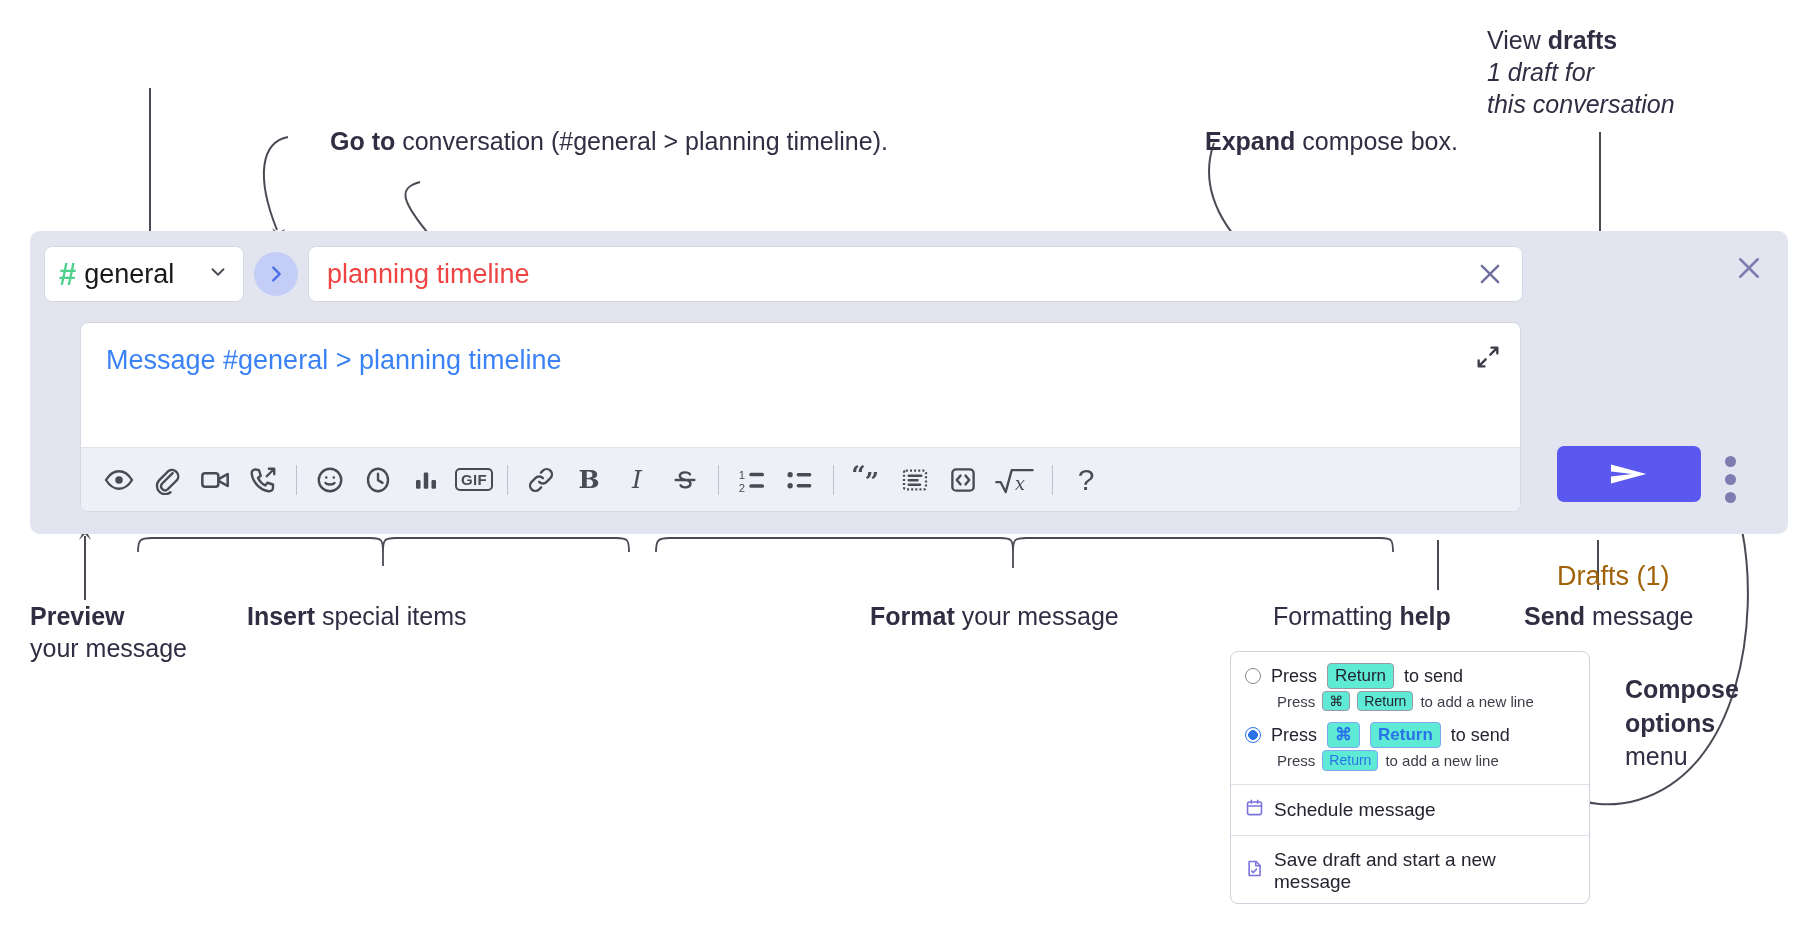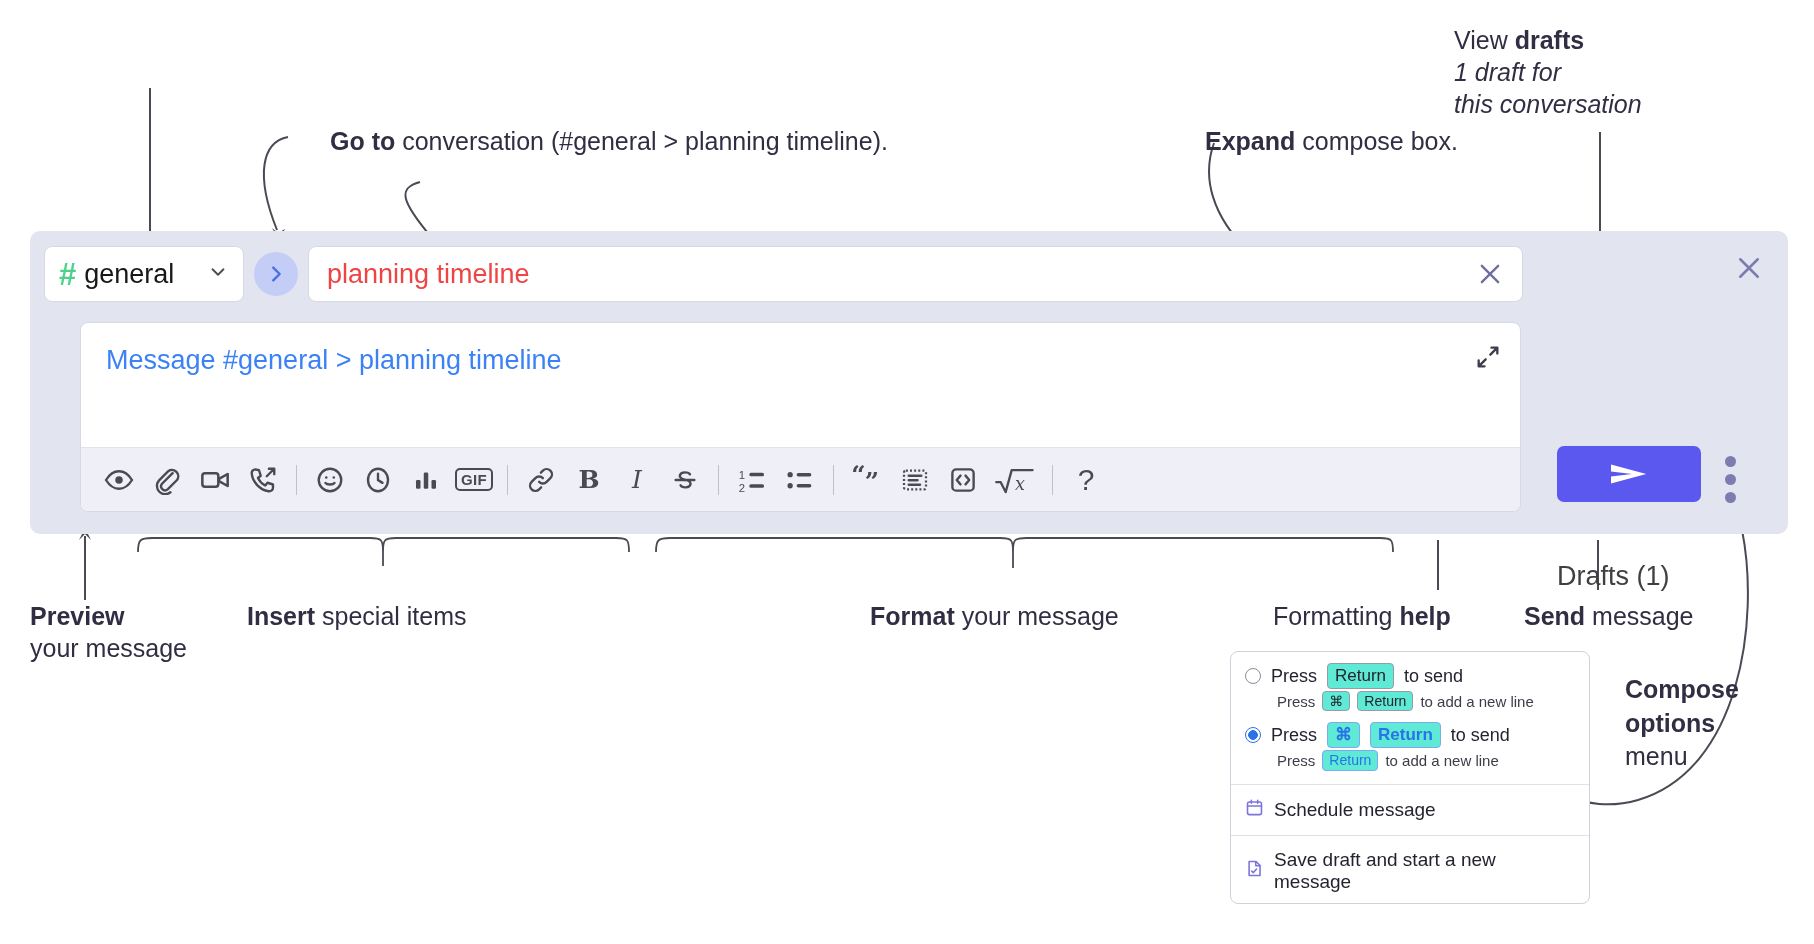--- a/index.html
+++ b/index.html
@@ -61,21 +61,21 @@
     padding:2px 4px;letter-spacing:.3px;line-height:1;
   }
   .qm{font-size:30px;color:#4a4a55;font-weight:400;}
 
   #send-btn{
     position:absolute;left:1527px;top:215px;width:144px;height:56px;background:#5b58f0;
     border-radius:7px;display:flex;align-items:center;justify-content:center;cursor:pointer;
   }
   #kebab-btn{position:absolute;left:1695px;top:225px;cursor:pointer;display:flex;flex-direction:column;gap:7px;align-items:center;}
   .kdot{width:11px;height:11px;border-radius:50%;background:#7d7cb0;}
-  #drafts-link{position:absolute;left:1527px;top:330px;font-size:27px;color:#404040;cursor:pointer;text-align:center;}
+  #drafts-link{position:absolute;left:1527px;top:330px;font-size:27px;color:#a16207;cursor:pointer;text-align:center;}
   #panel-close{position:absolute;right:24px;top:22px;cursor:pointer;}
 
   
   #compose-menu{
     position:absolute;left:1230px;top:651px;width:360px;
     background:#fff;border:1px solid #cfd1dd;border-radius:8px;box-sizing:border-box;
     padding:6px 0 4px 0;
   }
   .radio-row{display:flex;align-items:center;gap:10px;padding:5px 14px 1px 14px;font-size:18px;color:#242430;}
   .sub-row{display:flex;align-items:center;gap:7px;padding:1px 14px 6px 46px;font-size:15px;color:#3d3d49;}
@@ -138,21 +138,21 @@
 
   <div class="anno a-md" style="left:330px;top:125px;">
     <b>Go to</b><span> conversation (#general &gt; planning timeline).</span>
   </div>
 
 
   <div class="anno a-md" style="left:1205px;top:125px;">
     <b>Expand</b><span> compose box.</span>
   </div>
 
-  <div class="anno a-md" style="left:1454px;top:24px;">
+  <div class="anno a-md" style="left:1487px;top:24px;">
     <div><span>View </span><b>drafts</b></div>
     <div><i>1 draft for</i></div>
     <div><i>this conversation</i></div>
   </div>
 
   <div class="anno a-md" style="left:30px;top:600px;">
     <div><b>Preview</b></div>
     <div><span>your message</span></div>
   </div>
 

